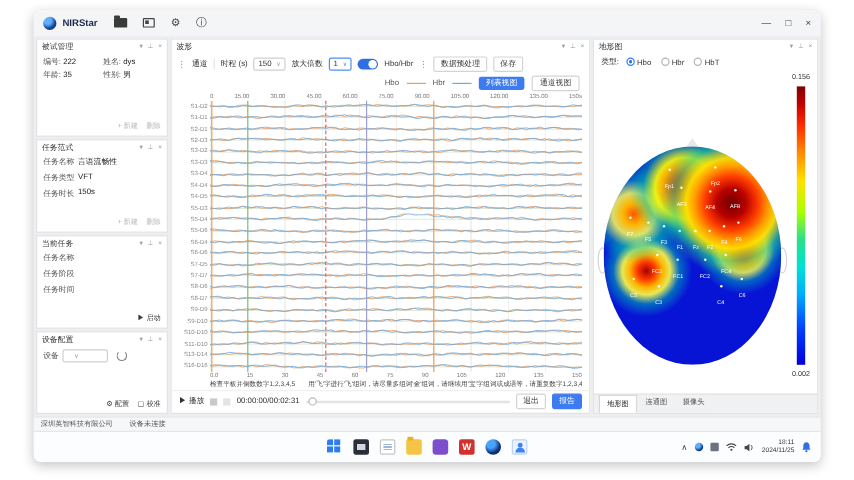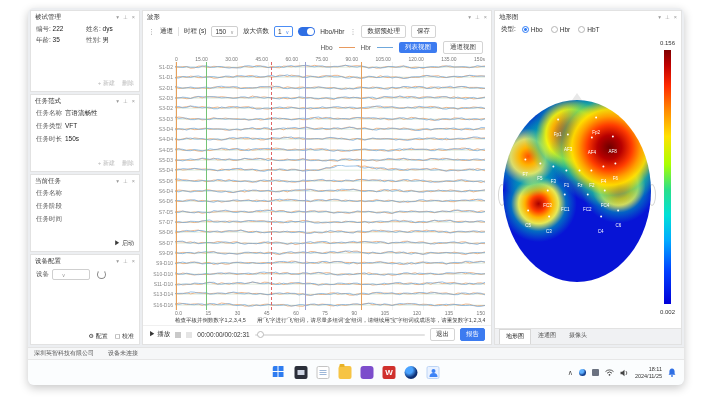--- a/index.html
+++ b/index.html
@@ -124,20 +124,32 @@
   .elec b { font-weight:normal; font-size:4.5px; color:#fff; white-space:nowrap; }
   .topotabs { display:flex; gap:1px; padding:0 4px; flex:0 0 auto; background:#f0f1f3; border-top:1px solid #e2e2e2; }
   .ttab { font-size:6px; color:#555; padding:2px 6px 3px; background:#f0f1f3; }
   .ttab.active { background:#fff; border:1px solid #d8d8d8; border-bottom:none; color:#222; }
 </style>
 </head>
 <body>
 
 <div class="screen">
 
+  <div class="titlebar">
+    <div class="logo"></div>
+    <div class="brand">NIRStar</div>
+    <div class="folder-ico"></div>
+    <div class="dev-ico"></div>
+    <div class="tb-ico">⚙</div>
+    <div class="tb-ico">ⓘ</div>
+    <div class="spacer"></div>
+    <div class="winctl">—</div>
+    <div class="winctl">□</div>
+    <div class="winctl">×</div>
+  </div>
 
   <div class="workspace">
 
     <div class="leftcol">
 
       <div class="panel" style="flex:0 0 82px">
         <div class="phead">
           <span class="ptitle">被试管理</span>
           <span class="pctl">
             <span>▾</span>

